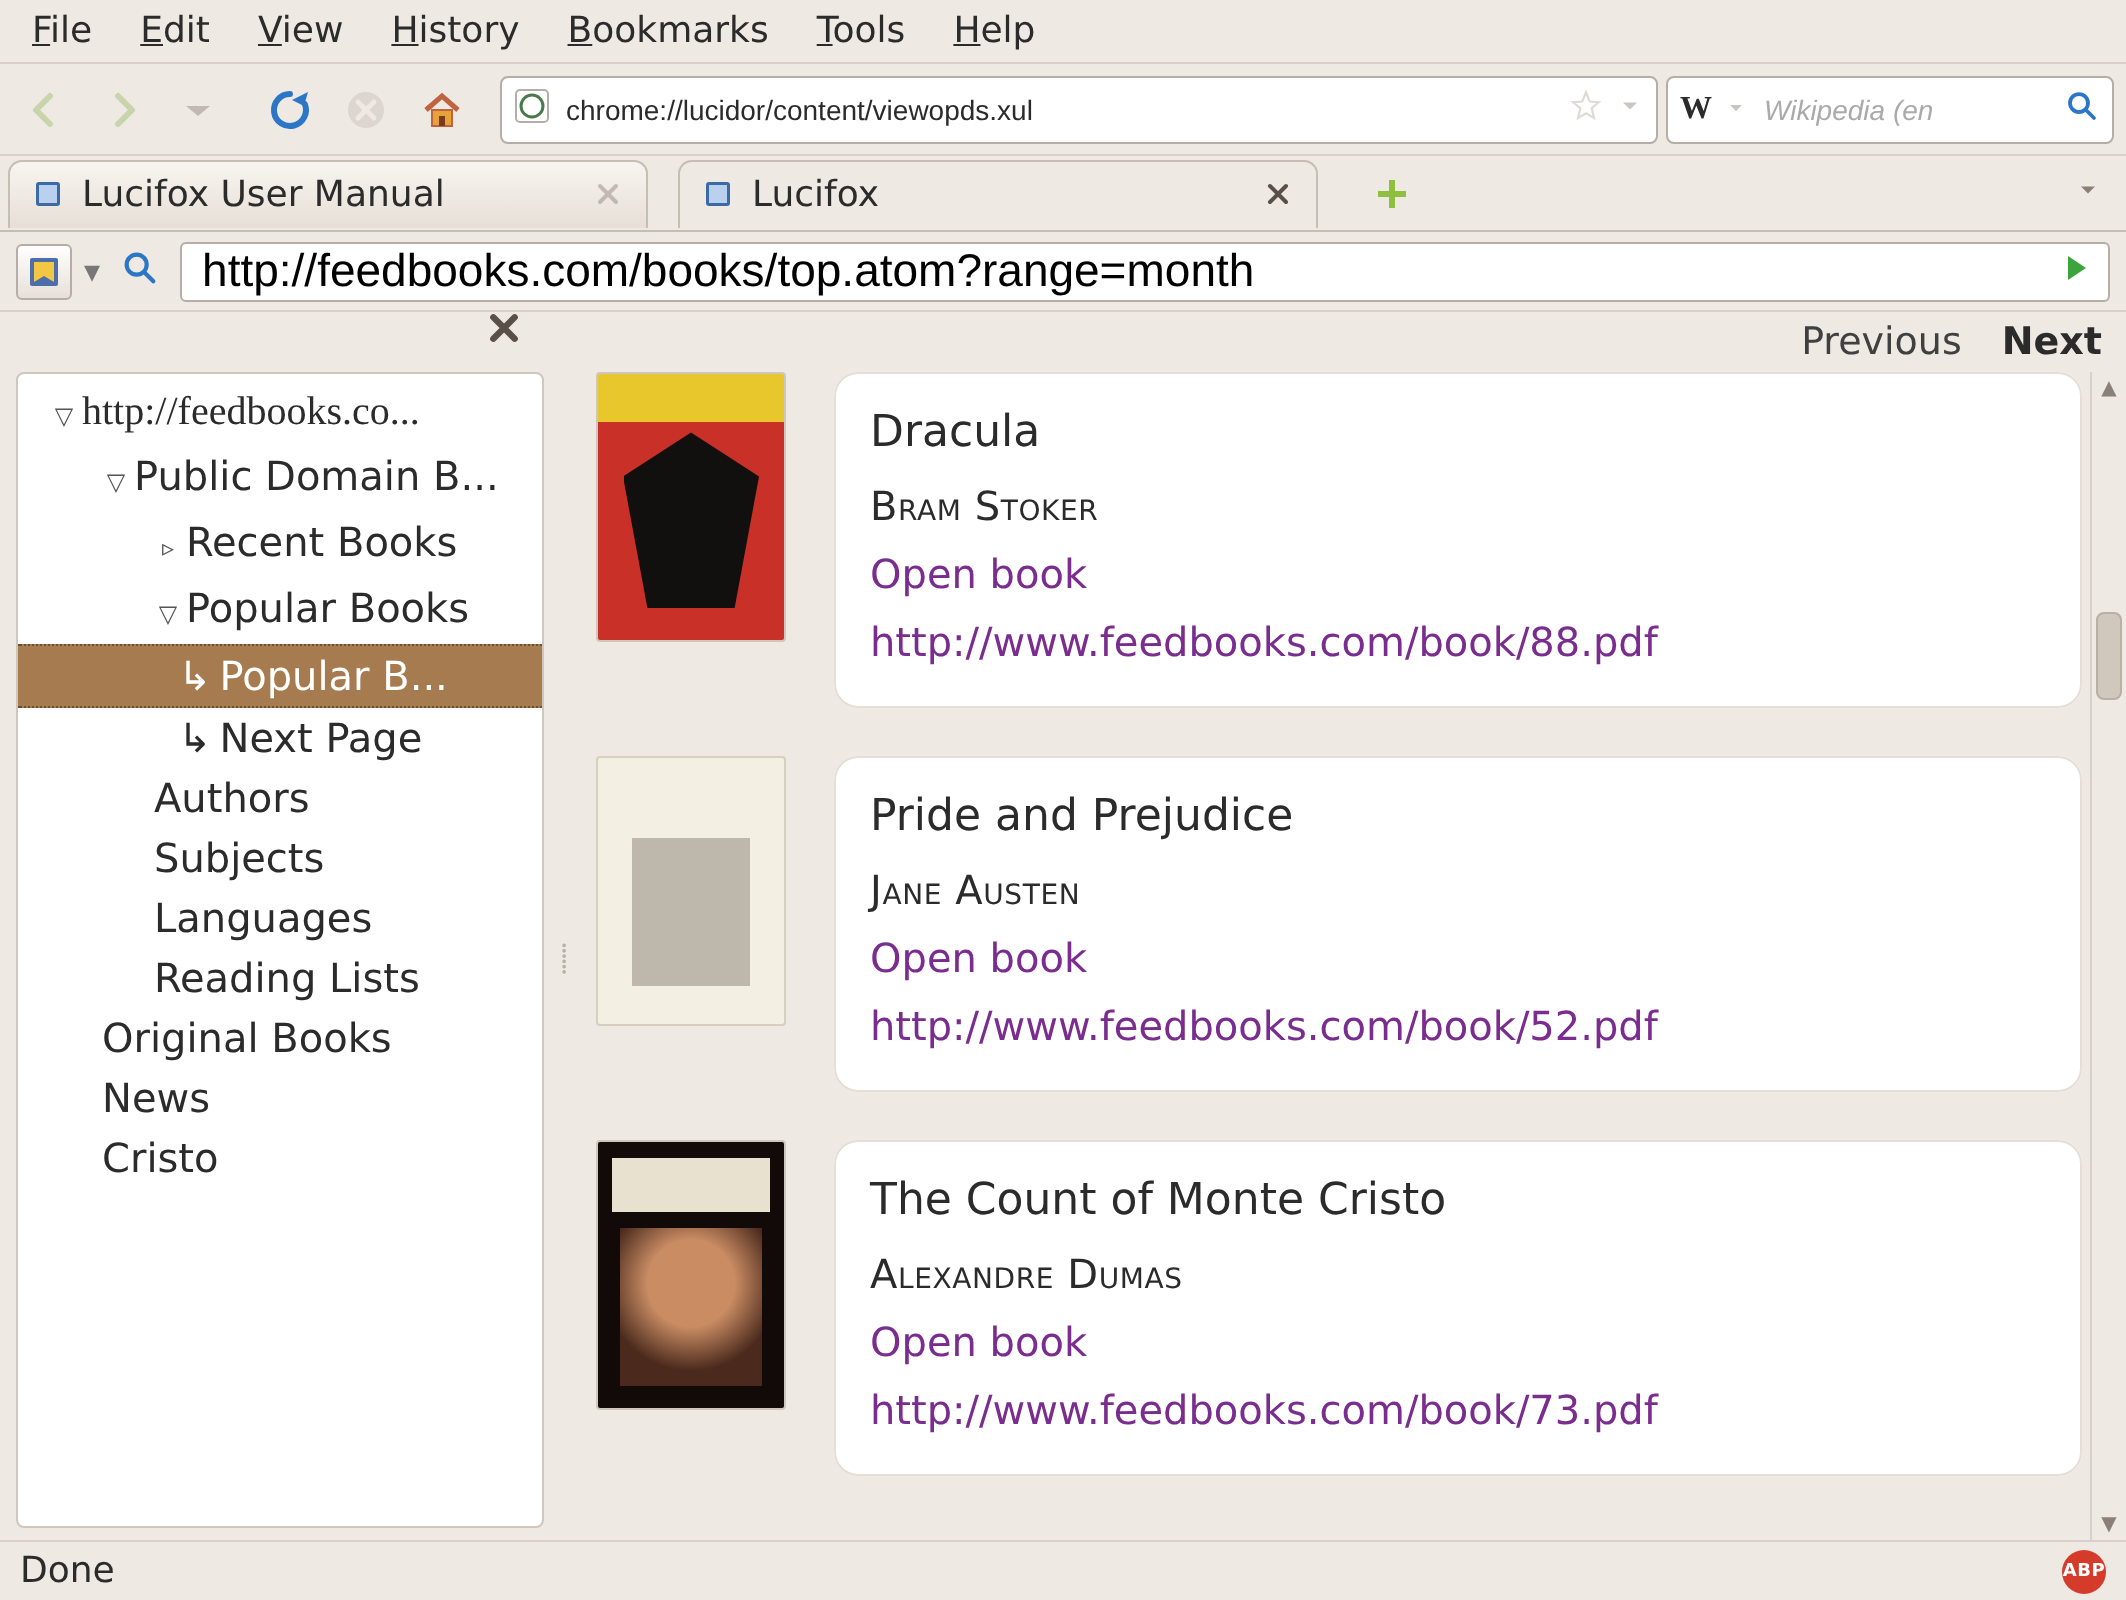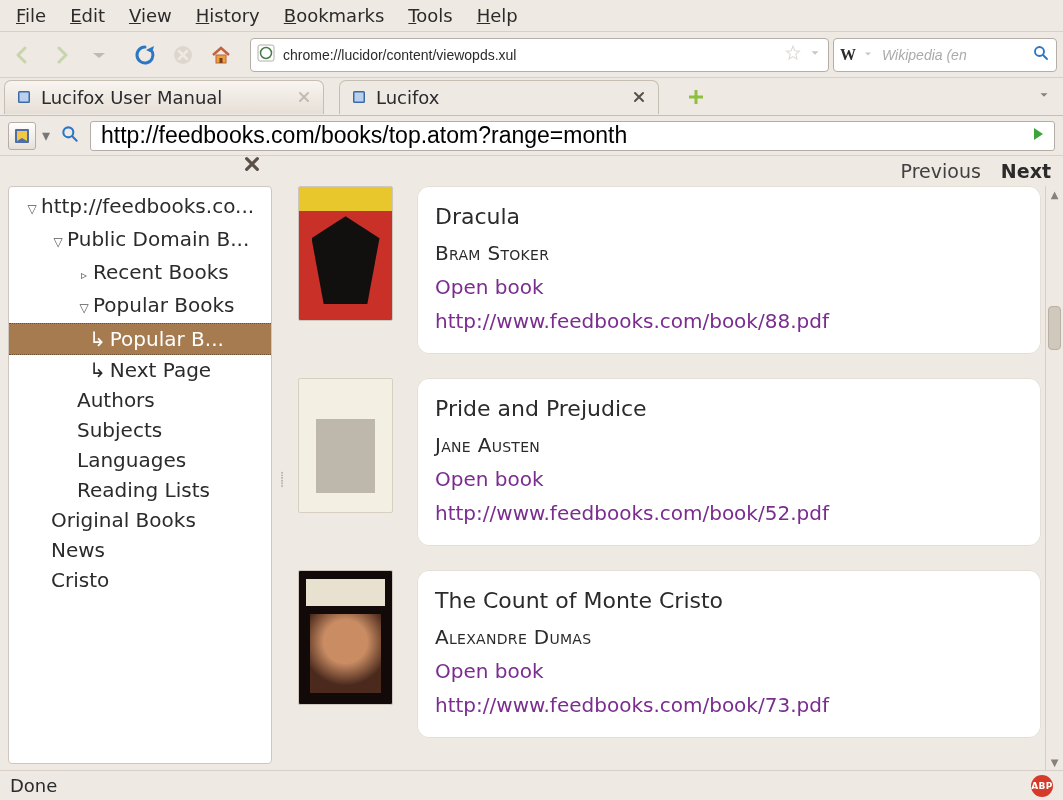--- a/index.html
+++ b/index.html
@@ -42,21 +42,21 @@
   .pagerrow { height:30px; display:flex; align-items:center; justify-content:space-between; padding:0 12px 0 238px; }
   .pager { display:flex; gap:20px; font-size:19px; }
   .pager .prev { color:#404040; }
   .pager .next { font-weight:600; }
 
   
   .maincontent { flex:1; display:flex; position:relative; overflow:hidden; }
   .sidebar { width:264px; border:1px solid #cfc7be; border-radius:4px; margin:0 6px 6px 8px; background:#fff; overflow:hidden; padding:4px 0; font-size:20px; line-height:30px; }
   .treeitem { white-space:nowrap; overflow:hidden; text-overflow:ellipsis; padding:0 6px; cursor:default;}
   .treeitem.selected { background:#a77b50; color:#fff; border-top:1px dotted #6f4f2d; border-bottom:1px dotted #6f4f2d;}
-  .ind1 { padding-left:16px; } .ind2 { padding-left:42px; } .ind3 { padding-left:68px; } .ind4 { padding-left:80px; }
+  .ind1 { padding-left:16px;font-family:Liberation Serif, serif; } .ind2 { padding-left:42px; } .ind3 { padding-left:68px; } .ind4 { padding-left:80px; }
   .twisty { display:inline-block; width:14px; text-align:center; margin-right:2px; font-size:12px; color:#555;}
 
   .splitter { width:8px; display:flex; align-items:center; justify-content:center; color:#b8afA5; cursor:col-resize;}
   .splitter::before { content:"⸽"; font-size:14px; color:#b8afa5; }
 
   .results { flex:1; position:relative; overflow:hidden; }
   .results-scroll { position:absolute; left:0; right:18px; top:0; bottom:0; overflow:hidden; padding-right:4px;}
 
   .bookrow { display:flex; align-items:flex-start; gap:24px; margin:0 0 24px 12px;}
   .cover { width:95px; height:135px; border-radius:2px; background:#d9d2c9; border:1px solid #cfc7be; flex-shrink:0; }

